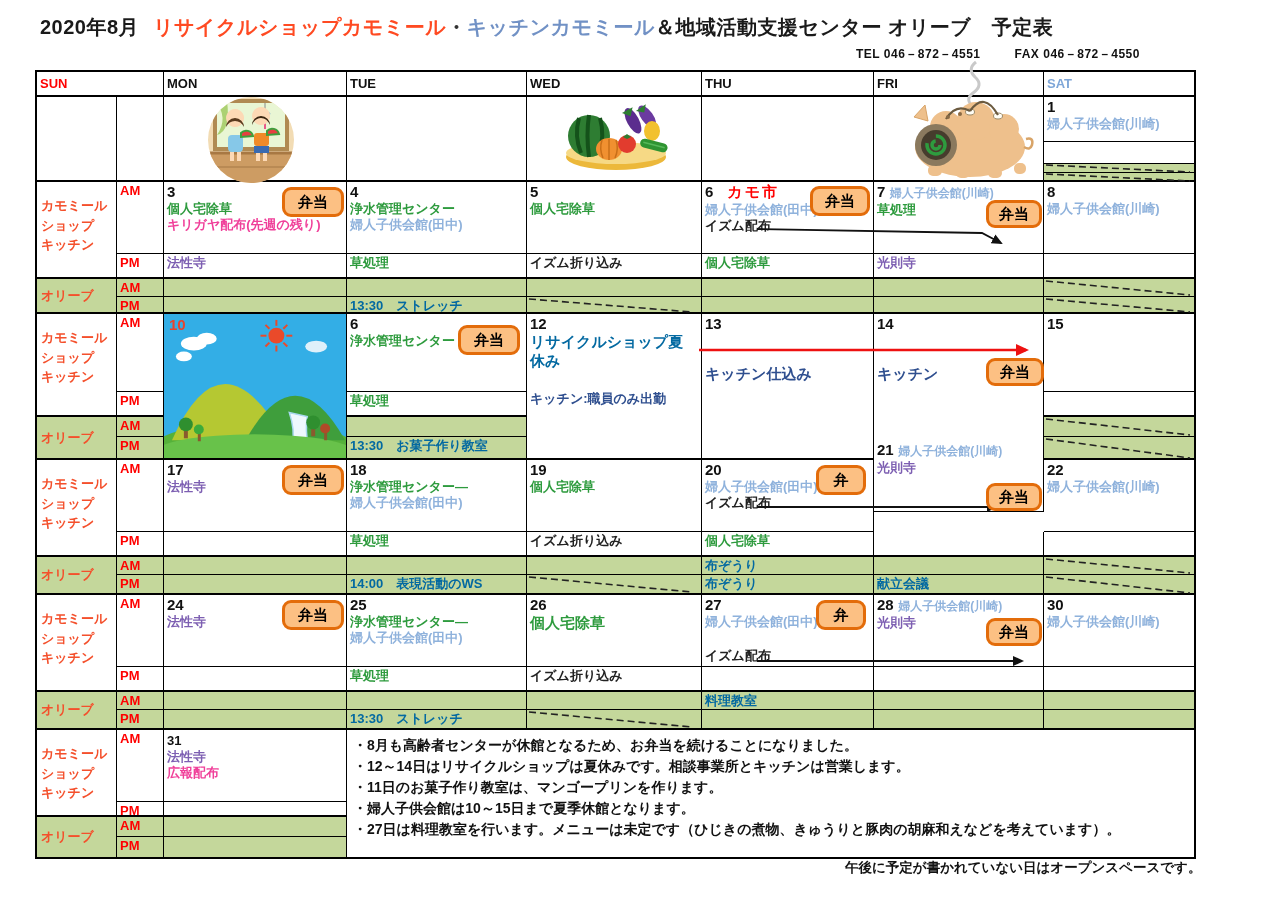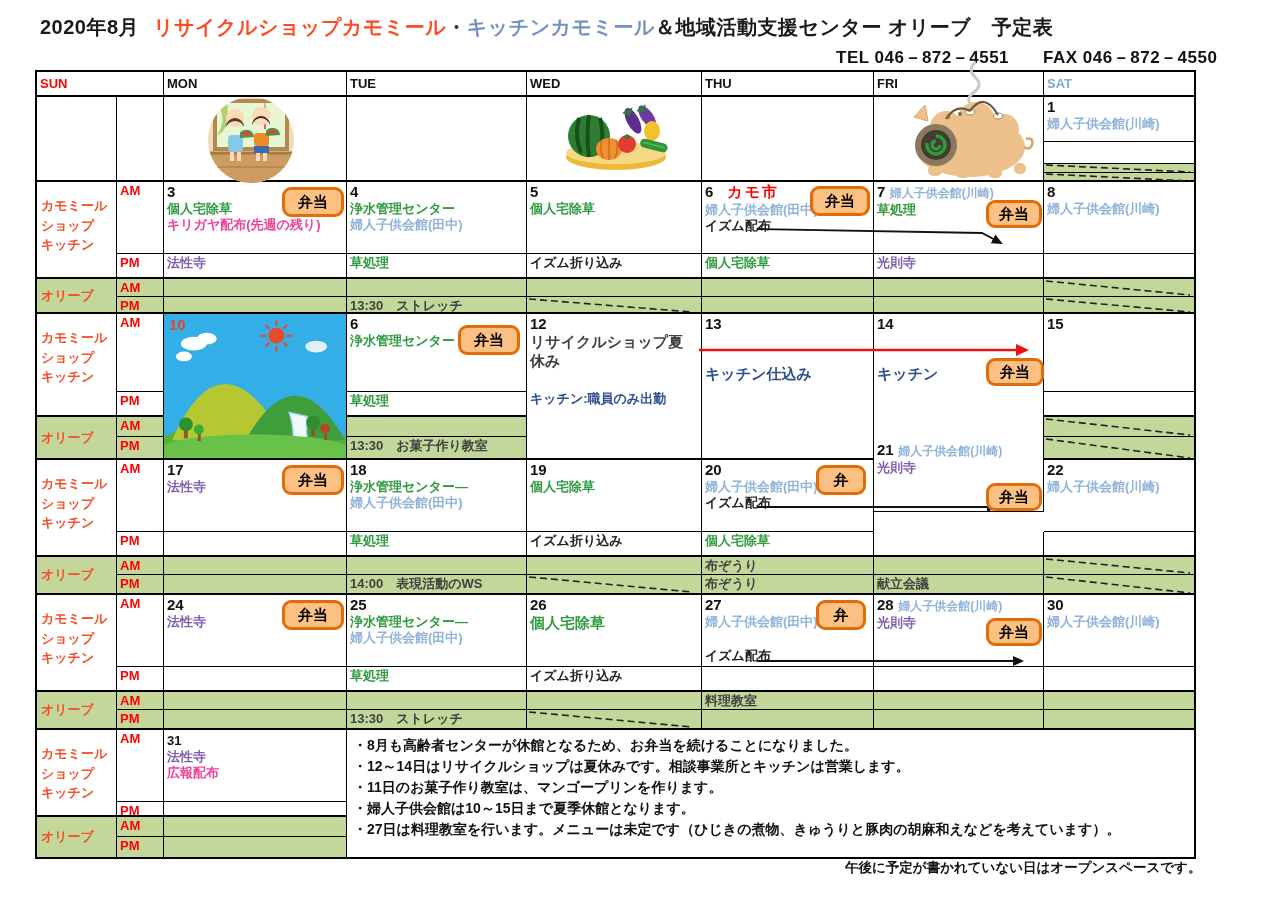--- a/index.html
+++ b/index.html
@@ -5,36 +5,36 @@
   html,body{margin:0;padding:0;background:#fff;}
   #app{position:relative;width:1280px;height:904px;background:#fff;overflow:hidden;
        font-family:"Liberation Sans","DejaVu Sans",sans-serif;color:#111;}
   
   .title{position:absolute;left:40px;top:14px;font-size:20px;font-weight:bold;letter-spacing:.5px;white-space:nowrap;}
   .t-year{color:#1a1a1a;margin-right:14px;}
   .t-recycle{color:#ff4a22;}
   .t-sep{color:#333;}
   .t-kitchen{color:#7191c5;}
   .t-rest{color:#1a1a1a;}
-  .telfax{position:absolute;left:836px;top:46px;font-size:17px;font-weight:bold;letter-spacing:.5px;white-space:nowrap;}
+  .telfax{position:absolute;left:856px;top:46px;font-size:12px;font-weight:bold;letter-spacing:.5px;white-space:nowrap;}
   .telfax span{margin-right:34px;}
   
   #cal{position:absolute;left:35px;top:70px;width:1157px;height:785px;border:2px solid #000;background:#fff;}
   .cl{position:absolute;box-sizing:border-box;border-right:1px solid #000;border-bottom:1px solid #000;padding:1px 3px;overflow:visible;background:#fff;}
   .g{background:#c4d79b;}
   .bb2{border-bottom-width:2px;}
   .nob{border-bottom:none;}
   .nor{border-right:none;}
   .hd{font-weight:bold;font-size:13px;padding-top:4px;}
   .hd-sun{color:#ff0000;}
   .hd-sat{color:#7ea6d8;}
   .num{font-weight:bold;font-size:15px;color:#111;line-height:1.15;}
   .ev{display:block;font-weight:bold;font-size:13px;line-height:1.25;}
   .cg{color:#2e9b3e;}.cb{color:#8fb2dc;}.cp{color:#7d5fb2;}.cm{color:#f0409a;}
-  .cr{color:#404040;}.cn{color:#2f4f8f;}.ck{color:#222;}
+  .cr{color:#0369a1;}.cn{color:#2f4f8f;}.ck{color:#222;}
   .sz15{font-size:15px;}
   .inlineb{display:inline;font-weight:bold;font-size:12px;}
   .kamoichi{display:inline;font-weight:bold;font-size:15px;color:#ff0000;margin-left:14px;letter-spacing:2px;}
   .lab{color:#f4502c;font-weight:bold;font-size:13px;line-height:1.5;white-space:pre-line;padding-top:14px;padding-left:4px;}
   .olab{display:flex;align-items:center;color:#f4502c;font-weight:bold;font-size:13px;padding-left:4px;}
   .ampm{color:#ff0000;font-weight:bold;font-size:13px;}
   .badge{position:absolute;display:flex;align-items:center;justify-content:center;background:#fcc083;
          border:3px solid #e36c0a;border-radius:9px;font-weight:bold;font-size:15px;color:#000;z-index:6;box-sizing:border-box;}
   .notes{font-weight:bold;font-size:14px;line-height:1.5;color:#111;padding:5px 6px;}
   .footer{position:absolute;left:845px;top:859px;font-size:13.5px;font-weight:bold;color:#111;white-space:nowrap;}

